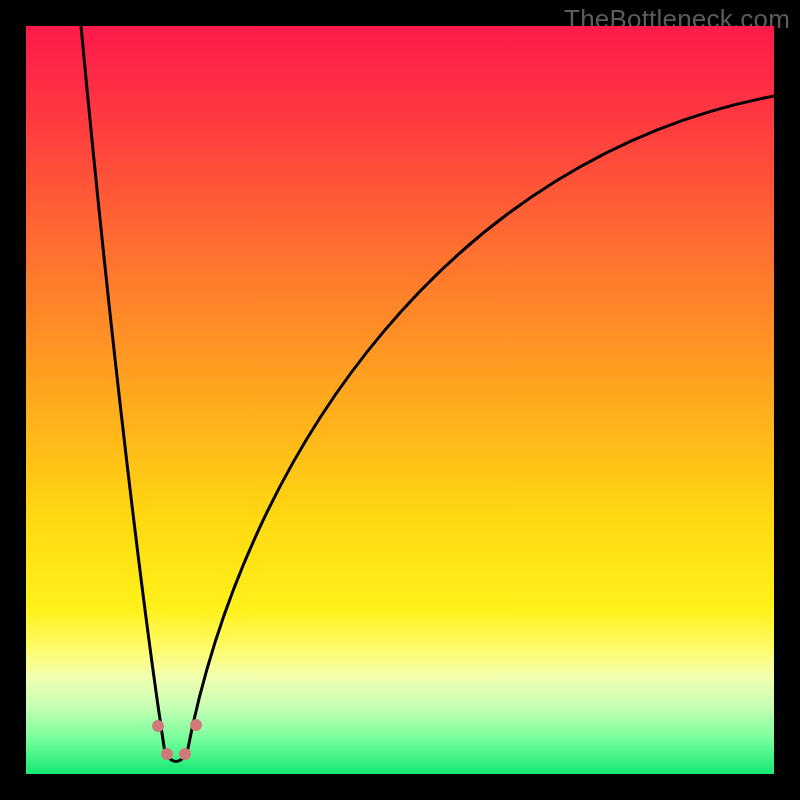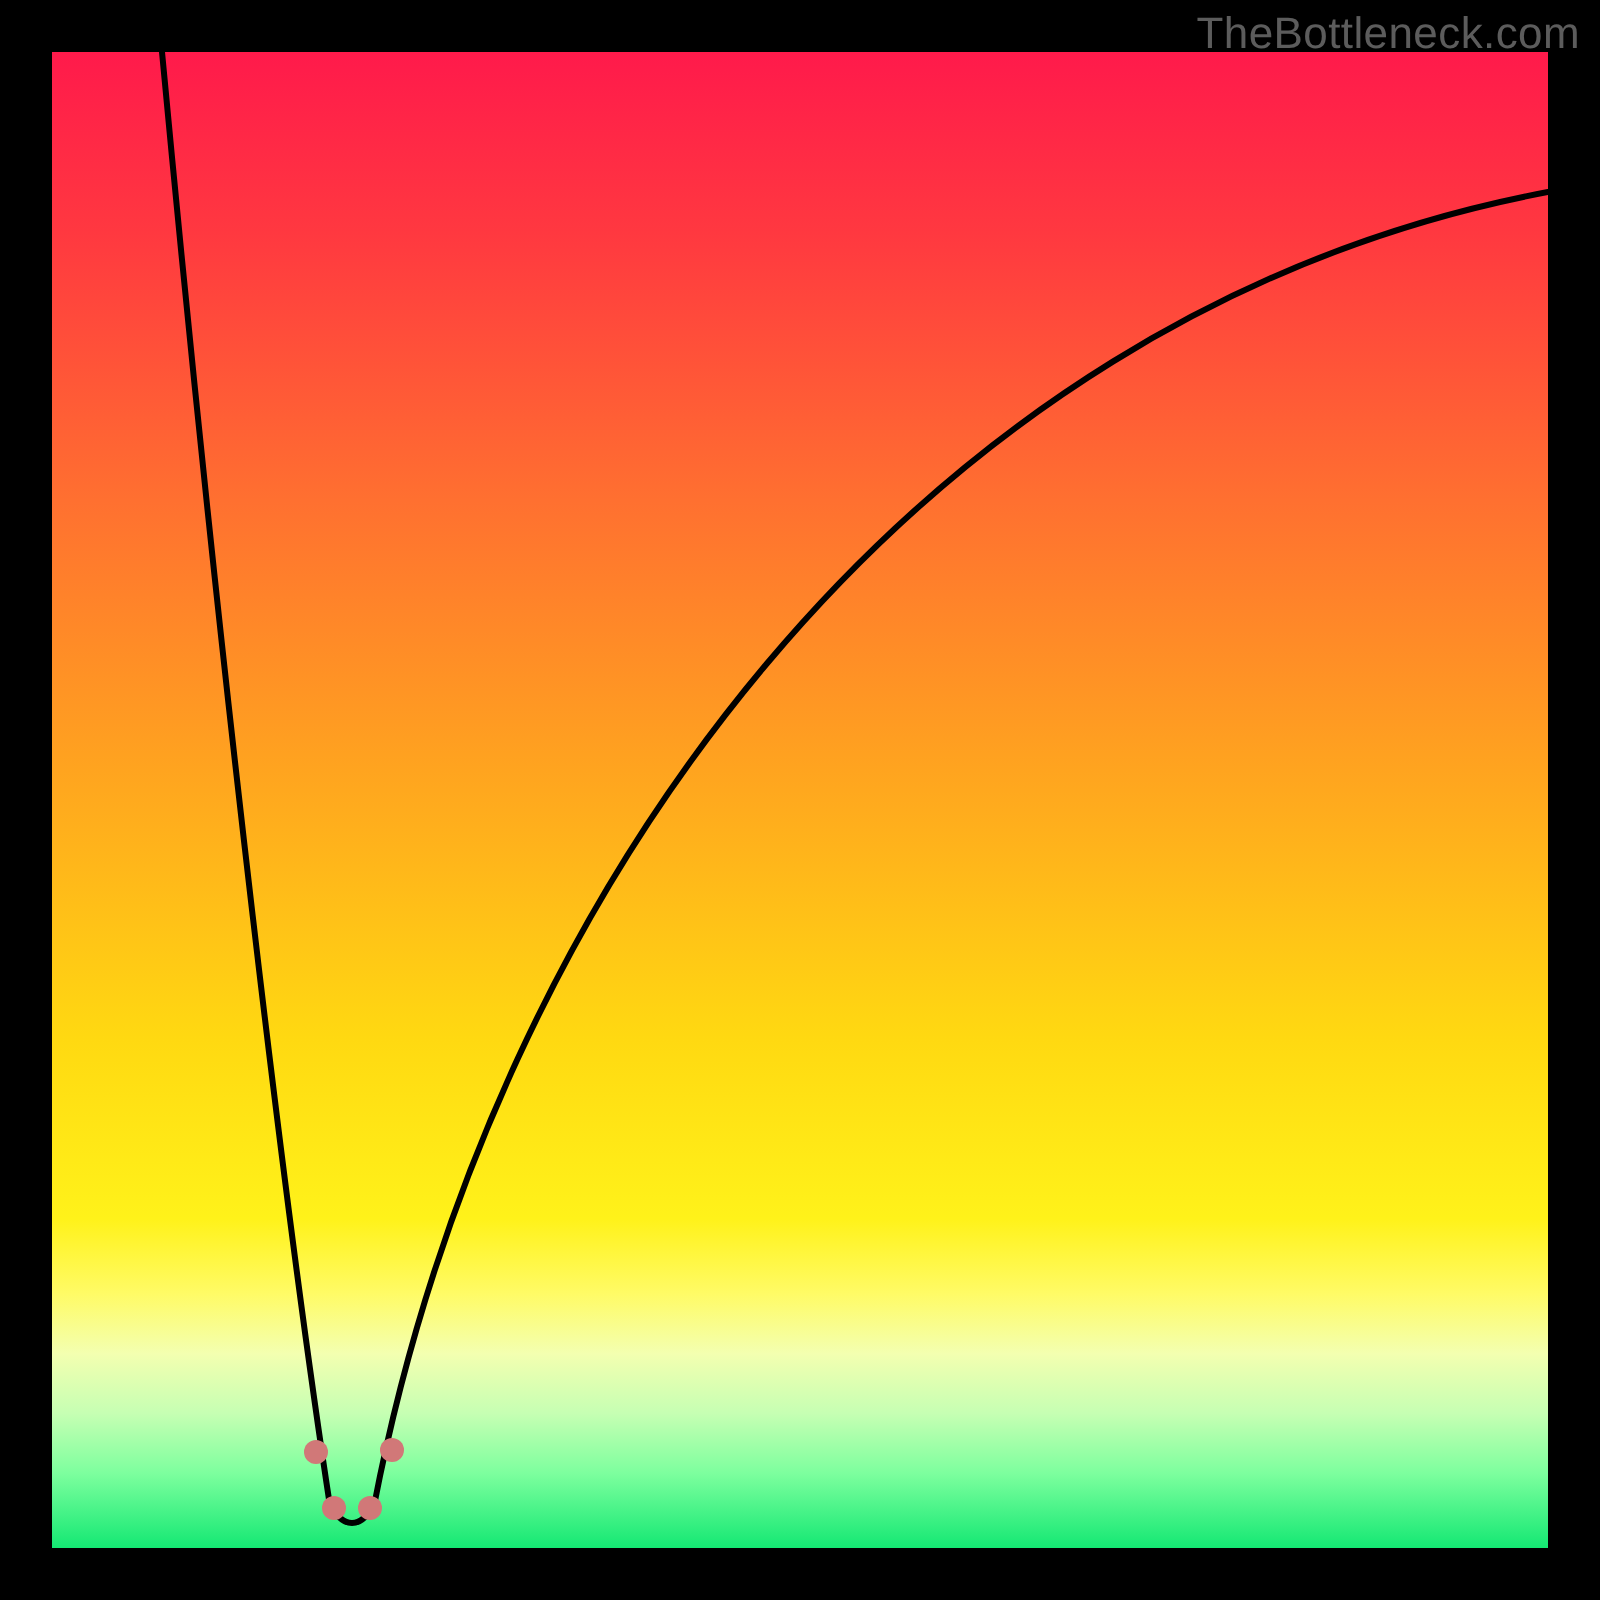--- a/index.html
+++ b/index.html
@@ -38,21 +38,21 @@
     left: 0;
     top: 0;
     width: 748px;
     height: 748px;
   }
   .watermark {
     position: absolute;
     top: 4px;
     right: 10px;
     color: #5c5c5c;
-    font-size: 22px;
+    font-size: 26px;
     letter-spacing: 0.2px;
     font-weight: 400;
   }
 </style>
 </head>
 <body>
 
 <div class="stage">
   <div class="watermark">TheBottleneck.com</div>
 

